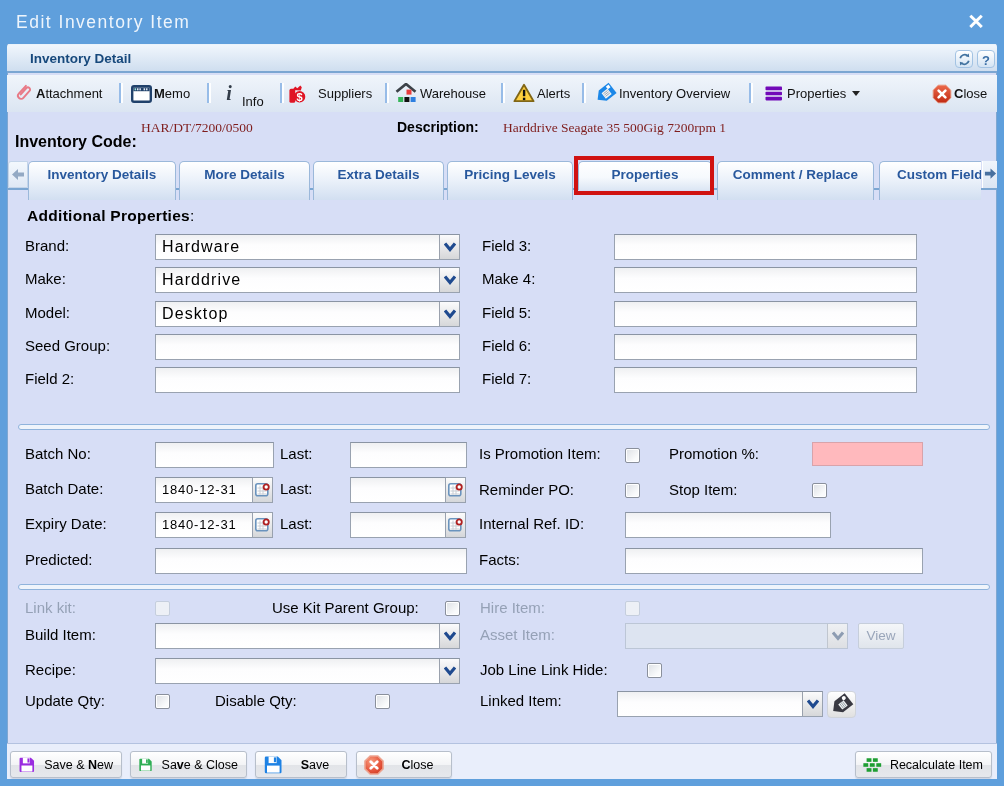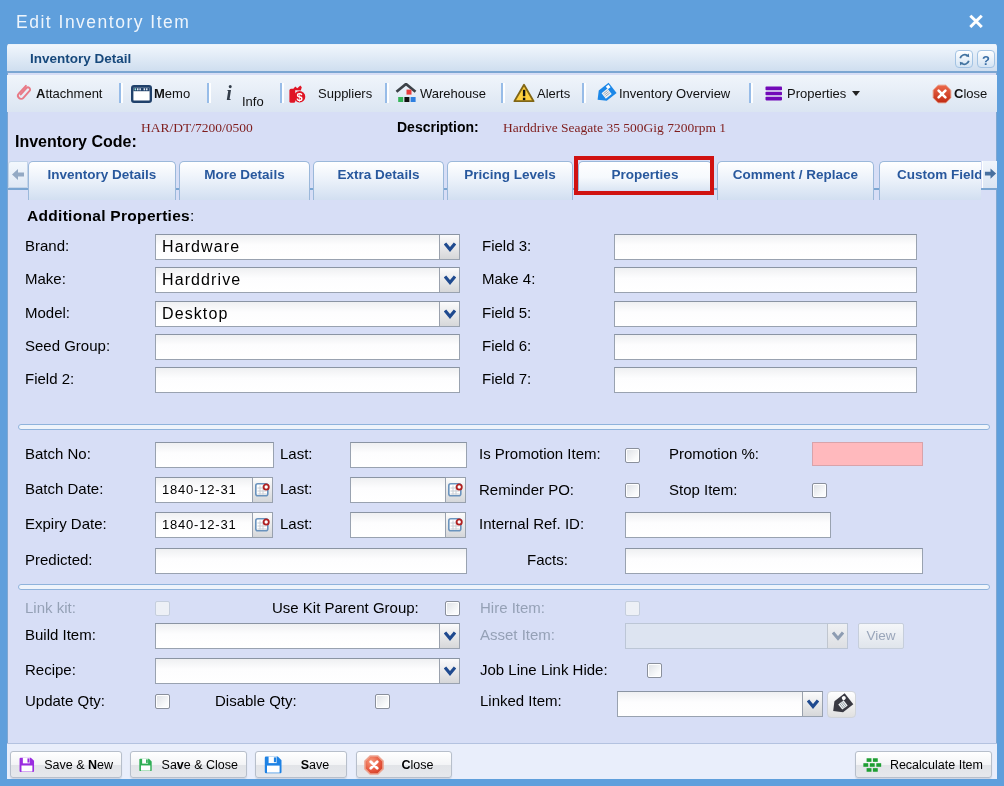--- a/index.html
+++ b/index.html
@@ -269,21 +269,21 @@
 <div class="lbl" style="left:479px;top:445px;">Is Promotion Item:</div>
 <div class="cb" style="left:625px;top:448px;"></div>
 <div class="lbl" style="left:669px;top:445px;">Promotion %:</div>
 <div class="abs" style="left:812px;top:442px;width:111px;height:24px;background:#ffb9bd;border:1px solid #d8a3aa;"></div>
 <div class="lbl" style="left:479px;top:481px;">Reminder PO:</div>
 <div class="cb" style="left:625px;top:483px;"></div>
 <div class="lbl" style="left:669px;top:481px;">Stop Item:</div>
 <div class="cb" style="left:812px;top:483px;"></div>
 <div class="lbl" style="left:479px;top:515px;">Internal Ref. ID:</div>
 <div class="inp" style="left:625px;top:512px;width:206px;"></div>
-<div class="lbl" style="left:479px;top:551px;margin-left:48px;">Facts:</div>
+<div class="lbl" style="left:479px;top:551px;">Facts:</div>
 <div class="inp" style="left:625px;top:548px;width:298px;"></div>
 <div class="sep" style="top:584px;"></div>
 <div class="dlbl" style="left:25px;top:599px;">Link kit:</div>
 <div class="cbd" style="left:155px;top:601px;"></div>
 <div class="lbl" style="left:272px;top:599px;">Use Kit Parent Group:</div>
 <div class="cb" style="left:445px;top:601px;"></div>
 <div class="dlbl" style="left:480px;top:599px;">Hire Item:</div>
 <div class="cbd" style="left:625px;top:601px;"></div>
 <div class="lbl" style="left:25px;top:626px;">Build Item:</div>
 <div class="inp combo" style="left:155px;top:623px;width:305px;">

